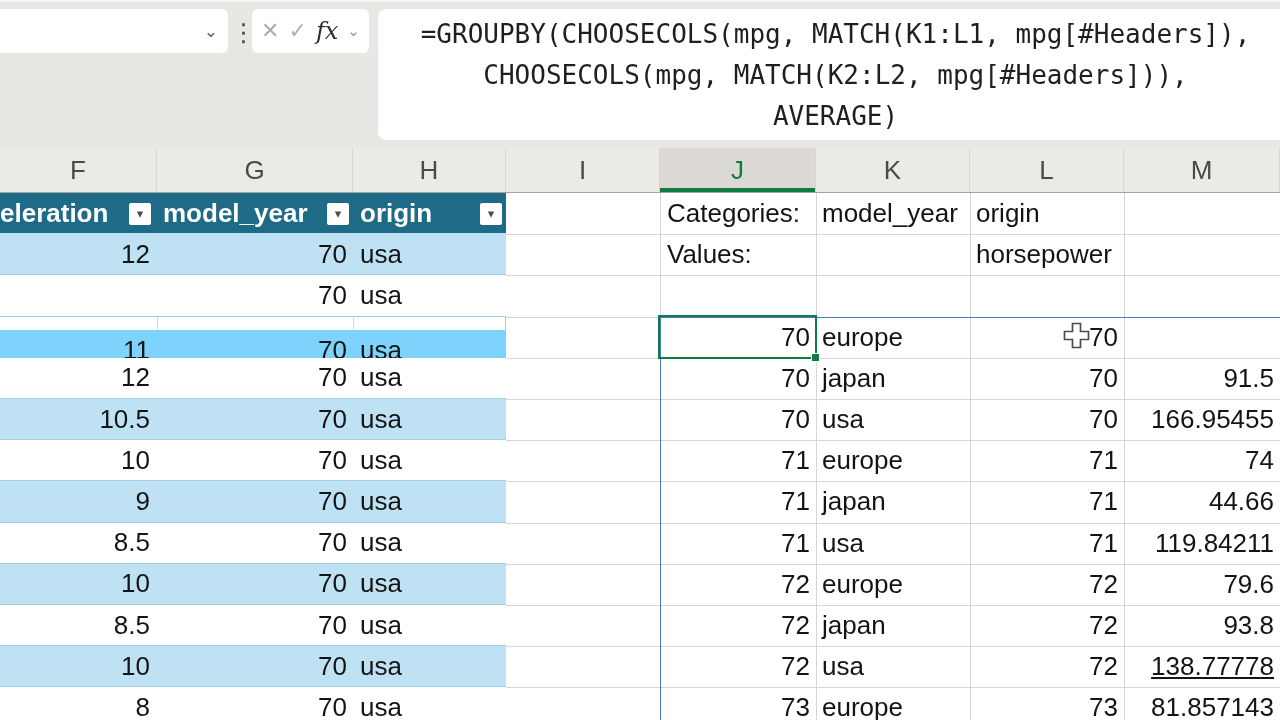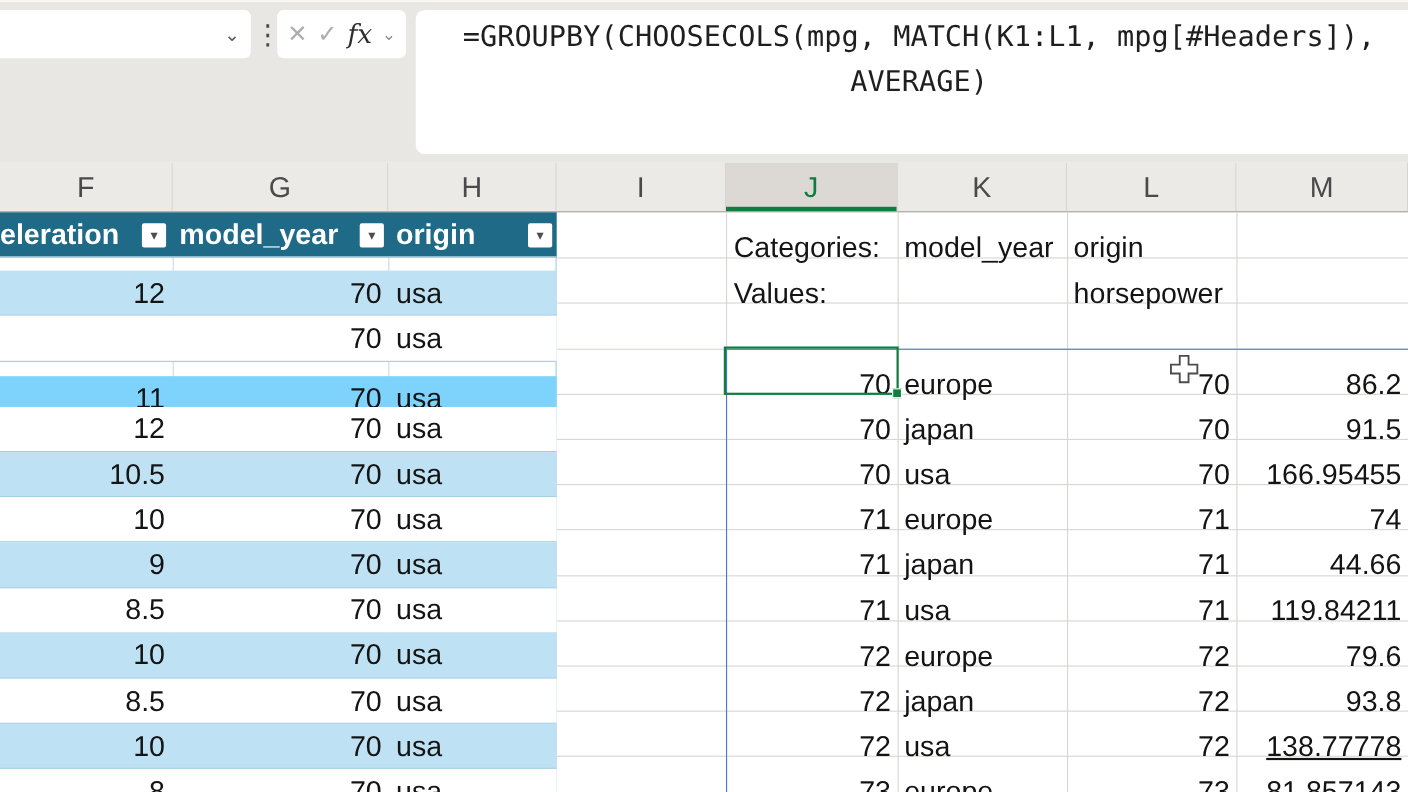--- a/index.html
+++ b/index.html
@@ -40,21 +40,21 @@
   }
   
   .colstrip { position:absolute; left:0; top:148px; width:1280px; height:45px;
     background:#eceae7; border-bottom:1px solid #a6a49f; }
   .colcell { position:absolute; top:0; height:44px; display:flex; align-items:center;
     justify-content:center; font-size:26px; color:#4a4a4a; border-right:1px solid #d8d6d1; }
   .colcell.sel { background:#dcd9d4; color:#107C41; }
   .colcell.sel .gu { position:absolute; left:0; bottom:0; width:100%; height:4px; background:#107C41; }
   
   .gl { position:absolute; background:#d8d6d2; }
-  .row { position:absolute; left:0; width:506px;margin-top:12px; }
+  .row { position:absolute; left:0; width:506px; }
   .cell { position:absolute; top:0; height:100%; font-size:26px; color:#141414;
     display:flex; align-items:center; }
   .cell.num { justify-content:flex-end; }
   
   .ltab-head { position:absolute; left:0; top:193px; width:506px; height:41px;
     background:#1E6A87; border-bottom:1px solid #bfe0ef; }
   .ltab-head .h { position:absolute; top:0; height:41px; display:flex; align-items:center;
     color:#fff; font-weight:bold; font-size:26px; white-space:nowrap; }
   .fbtn { position:absolute; top:10px; width:22px; height:22px; background:#fff;
     border-radius:2px; display:flex; align-items:center; justify-content:center; }
@@ -87,20 +87,21 @@
     </div>
     <div class="dots">⋮</div>
     <div class="fx-box">
       <span class="fx-x">✕</span>
       <span class="fx-check">✓</span>
       <span class="fx-fx">fx</span>
       <span class="fx-chev">⌄</span>
     </div>
     <div class="formula-box">
       <div class="fline">=GROUPBY(CHOOSECOLS(mpg, MATCH(K1:L1, mpg[#Headers]),</div>
+      <div class="fline">CHOOSECOLS(mpg, MATCH(K2:L2, mpg[#Headers])),</div>
       <div class="fline">AVERAGE)</div>
     </div>
   </div>
 
   <div class="colstrip" id="colstrip">
       <div class="colcell" style="left: 0px; width: 157px;">F</div>
       <div class="colcell" style="left: 157px; width: 196px;">G</div>
       <div class="colcell" style="left: 353px; width: 153px;">H</div>
       <div class="colcell" style="left: 506px; width: 154px;">I</div>
       <div class="colcell sel" style="left: 660px; width: 156px;">J<div class="gu"></div></div>
@@ -194,21 +195,20 @@
         <div class="cell" style="left: 976px; width: 146px;">origin</div>
       </div>
       <div class="row" style="top: 234.2px; height: 41.2px; width: 1280px;">
         <div class="cell" style="left: 667px; width: 145px;">Values:</div>
         <div class="cell" style="left: 976px; width: 146px;">horsepower</div>
       </div>
       <div class="row" style="top: 316.6px; height: 41.2px; width: 1280px;">
         <div class="cell num" style="left: 662px; width: 148px;">70</div>
         <div class="cell" style="left: 822px; width: 145px;">europe</div>
         <div class="cell num" style="left: 972px; width: 146px;">70</div>
-        <div class="cell num" style="left: 1126px; width: 148px;">86.2</div>
       </div>
       <div class="row" style="top: 357.8px; height: 41.2px; width: 1280px;">
         <div class="cell num" style="left: 662px; width: 148px;">70</div>
         <div class="cell" style="left: 822px; width: 145px;">japan</div>
         <div class="cell num" style="left: 972px; width: 146px;">70</div>
         <div class="cell num" style="left: 1126px; width: 148px;">91.5</div>
       </div>
       <div class="row" style="top: 399px; height: 41.2px; width: 1280px;">
         <div class="cell num" style="left: 662px; width: 148px;">70</div>
         <div class="cell" style="left: 822px; width: 145px;">usa</div>

